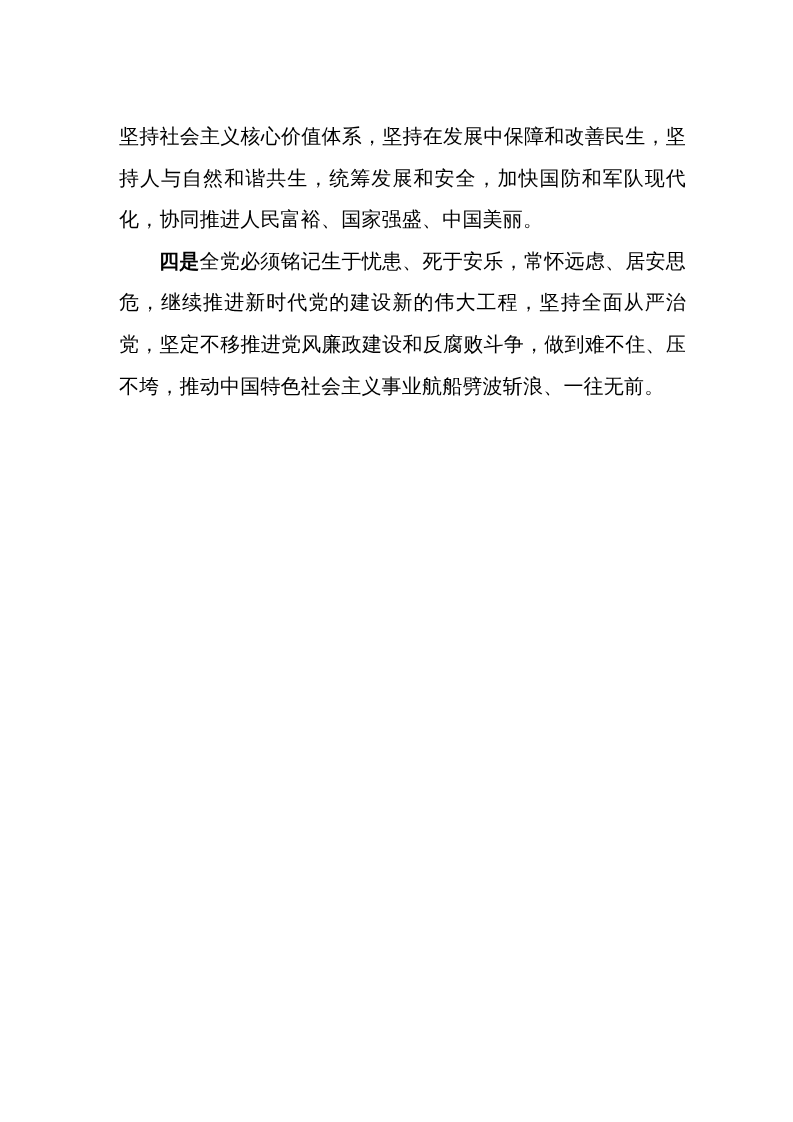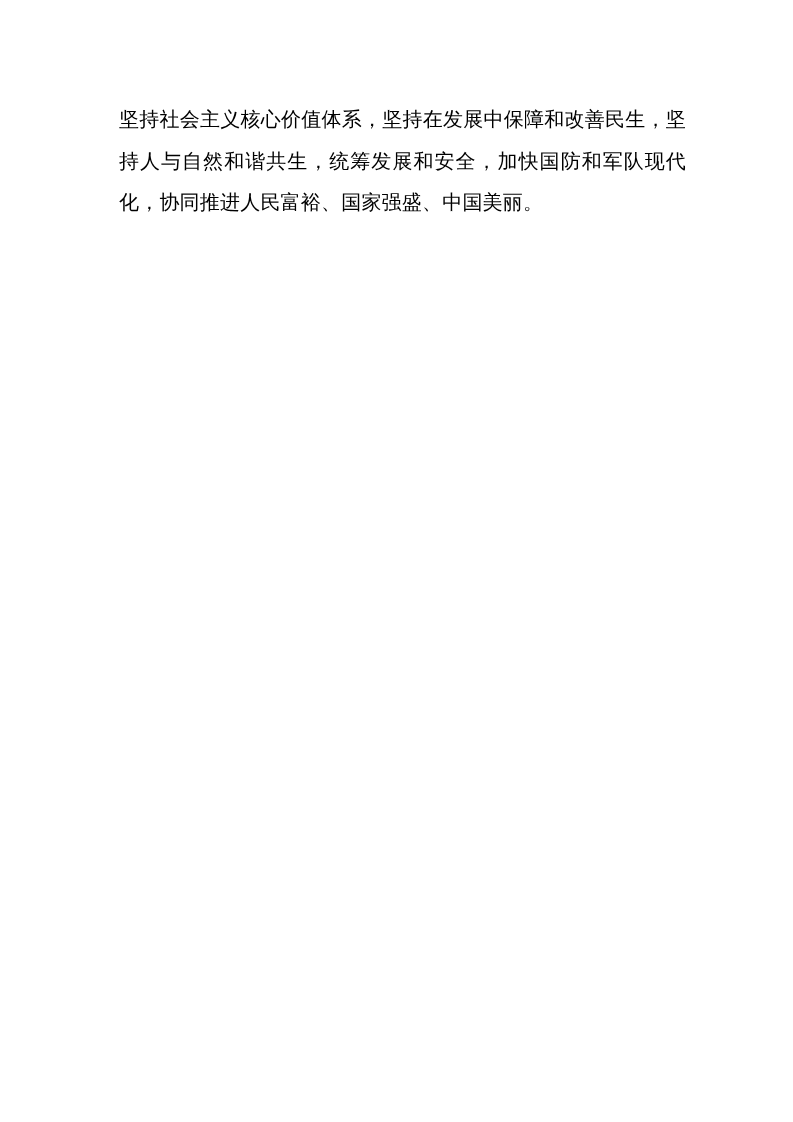--- a/index.html
+++ b/index.html
@@ -16,21 +16,21 @@
       position: relative;
       width: 793px;
       height: 1122px;
       background: #ffffff;
       overflow: hidden;
       box-sizing: border-box;
     }
     .doc-body {
       position: absolute;
       left: 119px;
-      top: 99px;
+      top: 116px;
       width: 567px;
       color: #000000;
       font-size: 20px;
       line-height: 41.6px;
       text-align: justify;
       text-align-last: left;
       letter-spacing: 0.2px;
     }
     .para {
       margin: 0;
@@ -43,14 +43,15 @@
     .lead {
       font-weight: bold;
     }
   </style>
 </head>
 <body>
 
 <div class="page">
   <div class="doc-body">
     <p class="para continuation"><span>坚持社会主义核心价值体系，坚持在发展中保障和改善民生，坚持人与自然和谐共生，统筹发展和安全，加快国防和军队现代化，协同推进人民富裕、国家强盛、中国美丽。</span></p>
+    <p class="para"><span class="lead">四是</span><span>全党必须铭记生于忧患、死于安乐，常怀远虑、居安思危，继续推进新时代党的建设新的伟大工程，坚持全面从严治党，坚定不移推进党风廉政建设和反腐败斗争，做到难不住、压不垮，推动中国特色社会主义事业航船劈波斩浪、一往无前。</span></p>
   </div>
 </div>
 
 </body></html>

